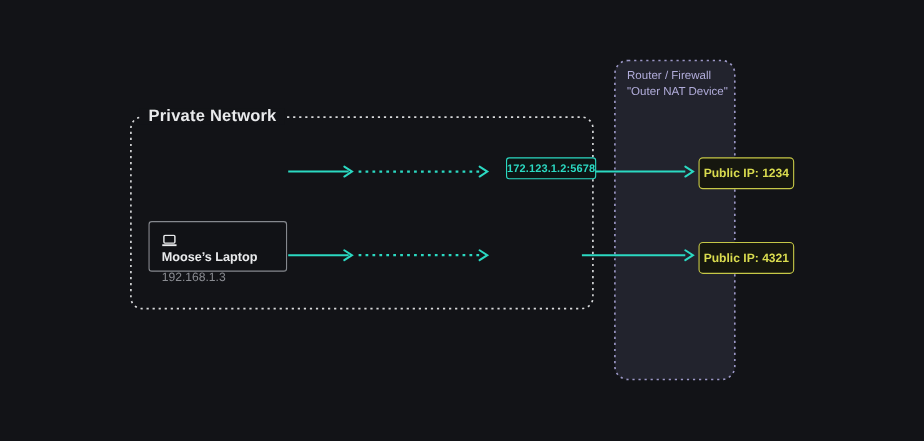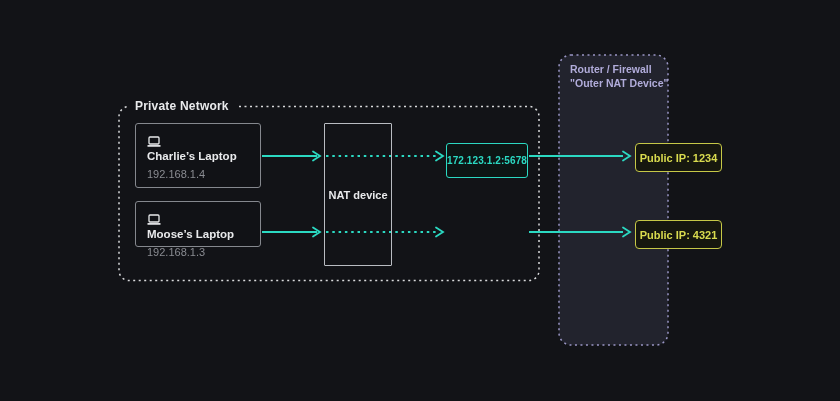--- a/index.html
+++ b/index.html
@@ -24,21 +24,21 @@
   body {
     font-family: "Liberation Sans", "DejaVu Sans", sans-serif;
     width: 840px; height: 401px; overflow: hidden;
   }
   .stage { position: relative; width: 840px; height: 401px; background: var(--background); }
   .layer { position: absolute; left: 0; top: 0; z-index: 1; }
 
   .pn-label {
     position: absolute; left: 127px; top: 99px; z-index: 3;
     background: var(--background); padding: 0 8px;
-    font-size: 12px; font-weight: 700; letter-spacing: .2px;
+    font-size: 15px; font-weight: 700; letter-spacing: .2px;
     color: var(--text_white); line-height: 14px;
   }
 
   .device-box {
     position: absolute; left: 135px; width: 126px; height: 65px; z-index: 2;
     background: var(--device_fill);
     border: 1px solid var(--device_border); border-radius: 3px;
   }
   .device-box .laptop-icon { position: absolute; left: 11px; top: 9px; display: block; }
   .device-name {
@@ -54,33 +54,33 @@
   .nat-box {
     position: absolute; left: 324px; top: 123px; width: 68px; height: 143px; z-index: 2;
     border: 1px solid var(--nat_border); border-radius: 1px;
     display: flex; align-items: center; justify-content: center;
   }
   .nat-box span {
     font-size: 11px; font-weight: 700; color: var(--text_white); white-space: nowrap;
   }
 
   .endpoint-box {
-    position: absolute; left: 446px; width: 82px; height: 35px; z-index: 2;
+    position: absolute; left: 460px; width: 82px; height: 20px; z-index: 2;
     background: var(--teal_box_fill);
     border: 1.5px solid var(--teal); border-radius: 3px;
     display: flex; align-items: center; justify-content: center;
   }
   .endpoint-box span {
     font-size: 10px; font-weight: 700; color: var(--teal);
     letter-spacing: .1px; white-space: nowrap;
   }
 
   .panel-title {
     position: absolute; left: 570px; top: 63px; z-index: 2;
-    font-size: 10.5px; font-weight: 700; color: var(--panel_text); line-height: 13.5px;
+    font-size: 10.5px; font-weight: 400; color: var(--panel_text); line-height: 13.5px;
     white-space: nowrap;
   }
 
   .public-box {
     position: absolute; left: 635px; width: 87px; height: 29px; z-index: 2;
     background: var(--yellow_box_fill);
     border: 1.5px solid var(--yellow_border); border-radius: 4px;
     display: flex; align-items: center; justify-content: center;
   }
   .public-box span {
@@ -112,45 +112,32 @@
     <line class="stroke-teal" x1="262" y1="232" x2="317" y2="232" stroke-width="1.8"></line>
     <path class="stroke-teal" d="M313 227.5 L320 232 L313 236.5" stroke-width="1.8" stroke-linecap="round"></path>
     <line class="stroke-teal" x1="326" y1="232" x2="436" y2="232" stroke-width="2" stroke-dasharray="2.5 3.8"></line>
     <path class="stroke-teal" d="M436 227.5 L443 232 L436 236.5" stroke-width="1.8" stroke-linecap="round"></path>
     <line class="stroke-teal" x1="529" y1="232" x2="623" y2="232" stroke-width="1.8"></line>
     <path class="stroke-teal" d="M623 227.5 L630 232 L623 236.5" stroke-width="1.8" stroke-linecap="round"></path>
   </svg>
 
   <span class="pn-label">Private Network</span>
 
-  <div class="device-box" style="top:123px">
-    <span class="laptop-icon">
-      <svg width="14" height="11" viewBox="0 0 14 11">
-        <rect x="2" y="1" width="10" height="7" rx="1" fill="none" stroke="#e9eaec" stroke-width="1.3"></rect>
-        <path d="M0.5 9.9 H13.5" stroke="#e9eaec" stroke-width="1.7" fill="none"></path>
-      </svg>
-    </span>
-    <div class="device-name">Charlie’s Laptop</div>
-    <div class="device-ip">192.168.1.4</div>
-  </div>
 
   <div class="device-box" style="top:201px; height:46px">
     <span class="laptop-icon">
       <svg width="14" height="11" viewBox="0 0 14 11">
         <rect x="2" y="1" width="10" height="7" rx="1" fill="none" stroke="#e9eaec" stroke-width="1.3"></rect>
         <path d="M0.5 9.9 H13.5" stroke="#e9eaec" stroke-width="1.7" fill="none"></path>
       </svg>
     </span>
     <div class="device-name">Moose’s Laptop</div>
     <div class="device-ip">192.168.1.3</div>
   </div>
 
-  <div class="nat-box">
-    <span>NAT device</span>
-  </div>
 
   <div class="endpoint-box" style="top:143px">
     <span>172.123.1.2:5678</span>
   </div>
 
   <div class="panel-title">
     <div>Router / Firewall</div>
     <div>"Outer NAT Device"</div>
   </div>
 

